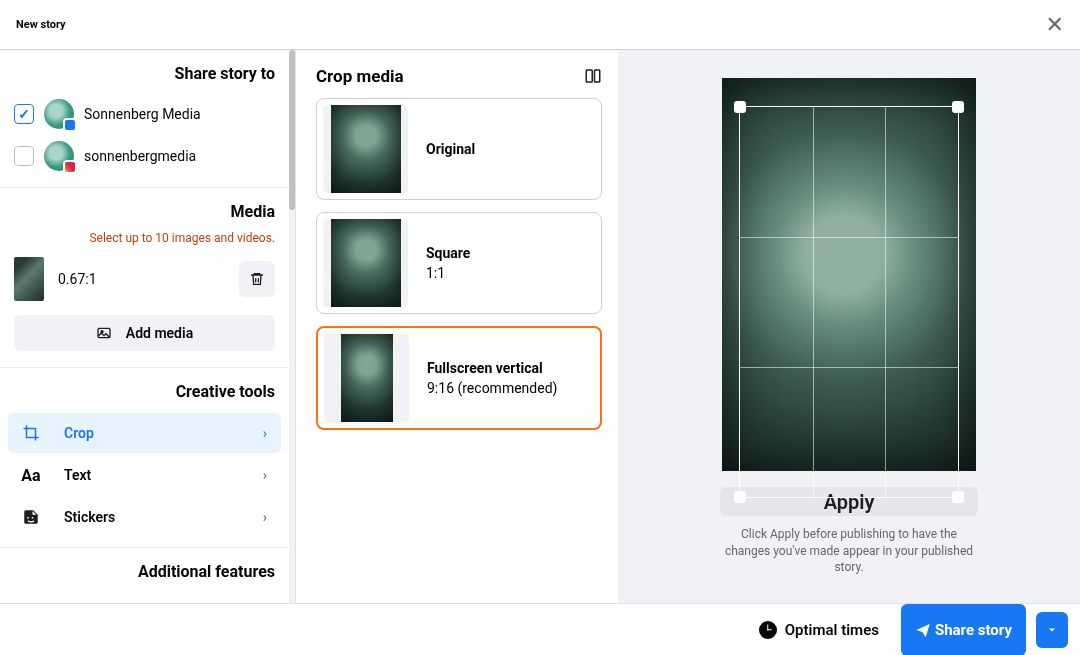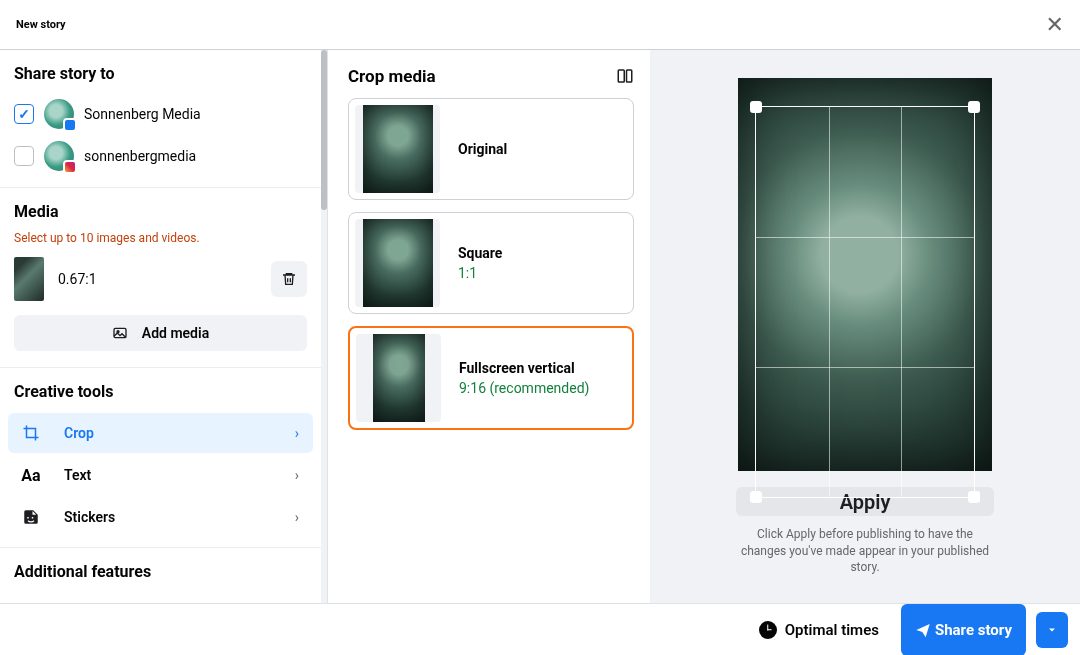--- a/index.html
+++ b/index.html
@@ -2,21 +2,21 @@
 <html><head>
 <meta charset="utf-8">
 <style>
 * { box-sizing: border-box; margin: 0; padding: 0; }
 body { font-family: -apple-system, BlinkMacSystemFont, "Segoe UI", Roboto, Helvetica, Arial, sans-serif; font-size: 14px; color: #050505; background: #fff; }
 .dialog { width: 1080px; height: 655px; display: flex; flex-direction: column; }
 .header { display: flex; justify-content: space-between; align-items: center; padding: 12px 16px; border-bottom: 1px solid #ced0d4; }
 .header-title { font-size: 11px; font-weight: 700; }
 .close-btn { font-size: 22px; color: #65676b; cursor: pointer; }
 .body { flex: 1; display: flex; overflow: hidden; }
-.left { width: 328px; border-right: 1px solid #dee1e5; display:flex; }
+.left { width: 296px; border-right: 1px solid #dee1e5; display:flex;text-align:right; }
 .left-scroll { flex:1; overflow-y:auto; }
 .left-scroll-inner { padding-bottom: 40px; }
 .left-scrollbar { width:6px; background:#f0f2f5; position:relative; }
 .left-thumb { position:absolute; top:0; left:0; right:0; height:160px; background:#bcc0c4; border-radius:3px; }
 .section-title { font-size: 16px; font-weight: 700; padding: 14px 14px 10px; }
 .share-row { display: flex; align-items: center; gap: 10px; padding: 6px 14px; }
 .checkbox { width: 20px; height: 20px; border: 1.5px solid #bcc0c4; border-radius: 4px; display:flex; align-items:center; justify-content:center; cursor:pointer; flex-shrink:0; }
 .checkbox.checked { border-color:#1877f2; }
 .checkmark { color:#1877f2; font-weight:700; font-size:14px; }
 .avatar { width:30px; height:30px; border-radius:50%; background: radial-gradient(circle at 40% 40%, #a8d5c8 25%, #3a9b85 55%, #2c7764 100%); position:relative; flex-shrink:0; }
@@ -44,21 +44,21 @@
 .center-title { font-size:17px; font-weight:700; }
 .resize-icon { width:18px; height:18px; }
 .crop-option { display:flex; align-items:center; gap:18px; border:1px solid #ced0d4; border-radius:8px; padding:6px; margin-bottom:12px; cursor:pointer; }
 .crop-option.selected { border:2px solid #f97316; }
 .crop-thumb-wrap { width:85px; height:88px; background:#f0f2f5; display:flex; align-items:center; justify-content:center; border-radius:4px; flex-shrink:0; }
 .crop-thumb { background: radial-gradient(circle at 50% 35%, #7fa593 15%, #4a6e61 35%, #223a33 70%, #152620 100%); box-shadow: inset 0 0 20px rgba(0,0,0,0.5); }
 .crop-thumb.w1 { width:70px; height:88px; }
 .crop-thumb.w2 { width:52px; height:88px; }
 .crop-labels { display:flex; flex-direction:column; gap:4px; }
 .crop-name { font-weight:700; font-size:14px; }
-.crop-sub { font-size:14px; color:#15803d; }
+.crop-sub { font-size:14px; color:#000000; }
 .right { flex:1; background:#f0f2f5; display:flex; flex-direction:column; align-items:center; padding: 28px 20px; }
 .preview { width:254px; height:450px; background: radial-gradient(circle at 48% 45%, #91b0a2 15%, #678c7c 28%, #3d5b50 50%, #243b33 75%, #162520 100%); position:relative; box-shadow: inset 0 0 50px rgba(0,0,0,.6); }
 .crop-frame { position:absolute; top:28px; left:17px; width:220px; height:392px; border:1.5px solid #fff; }
 .handle { position:absolute; width:12px; height:12px; background:#fff; border-radius:3px; }
 .handle.tl { top:-6px; left:-6px; }
 .handle.tr { top:-6px; right:-6px; }
 .handle.bl { bottom:-6px; left:-6px; }
 .handle.br { bottom:-6px; right:-6px; }
 .grid-v { position:absolute; top:0; bottom:0; width:1px; background:rgba(255,255,255,.55); }
 .grid-v.g1 { left:33.3%; } .grid-v.g2 { left:66.6%; }

